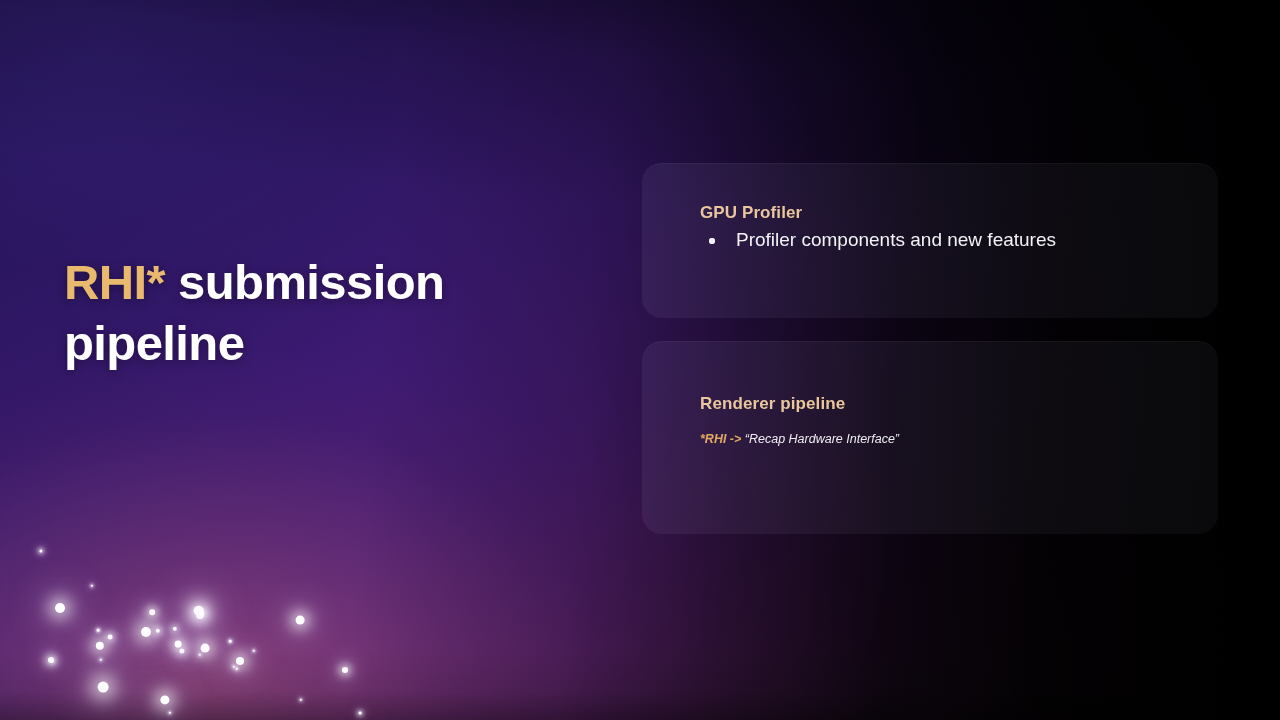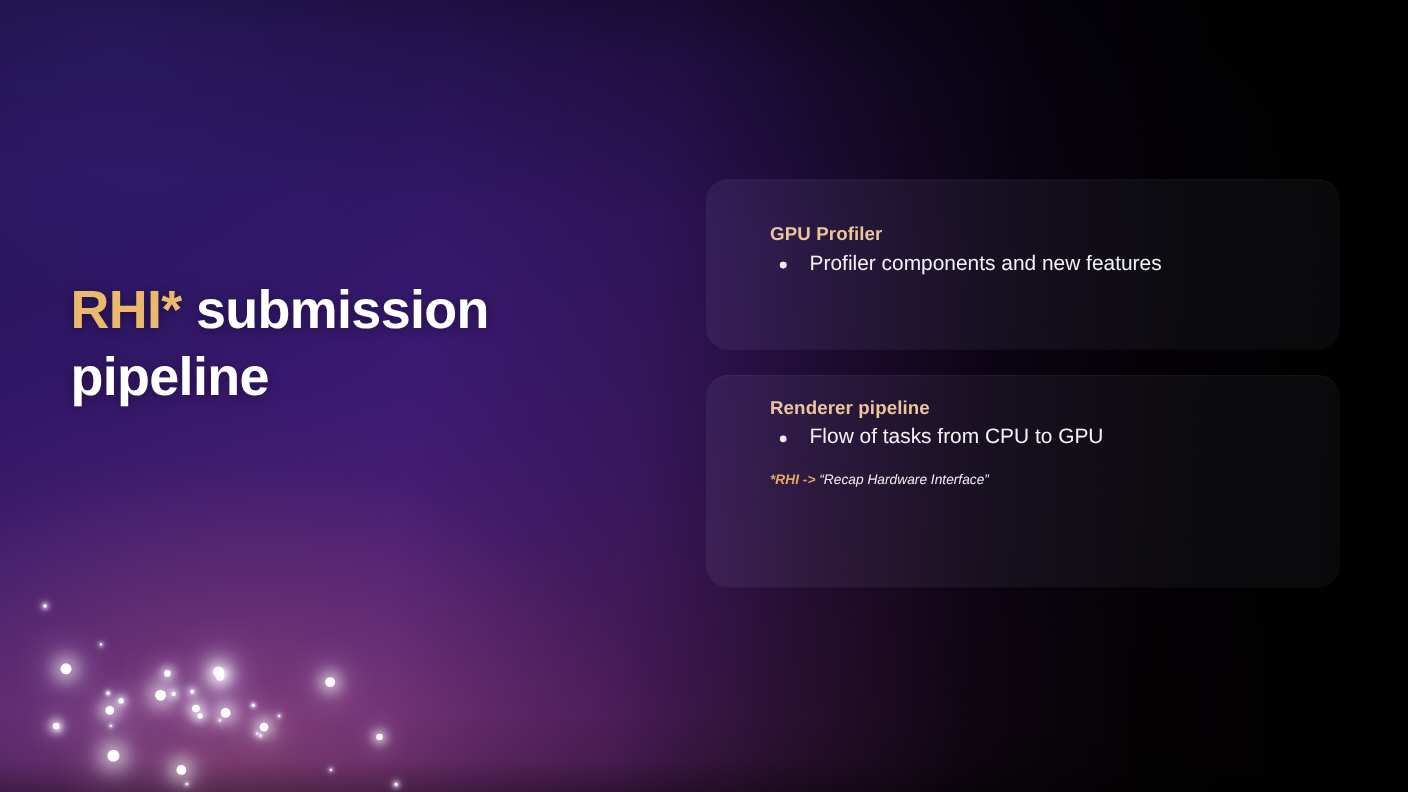--- a/index.html
+++ b/index.html
@@ -112,21 +112,21 @@
         rgba(152, 140, 190, 0.11) 0%,
         rgba(150, 146, 180, 0.085) 34%,
         rgba(140, 142, 170, 0.070) 70%,
         rgba(130, 135, 160, 0.062) 100%);
     box-shadow: inset 0 1px 0 rgba(255,255,255,0.045);
   }
   #card-profiler { top: 163px; height: 155px; }
   #card-renderer { top: 341px; height: 193px; }
 
   .card-inner { padding: 40px 30px 0 58px; }
-  #card-renderer .card-inner { padding-top: 20px; }
+  #card-renderer .card-inner { padding-top: 53px; }
 
   .card-heading {
     color: #e9c69c;
     font-size: 17px;
     font-weight: bold;
     margin: 0 0 4px 0;
     letter-spacing: 0.1px;
   }
   .bullet-list {
     list-style: none;
@@ -220,19 +220,18 @@
         <li><span class="dot"></span></li>
         <li><span class="dot"></span><span>Profiler components and new features</span></li>
       </ul>
     </div>
   </div>
 
   <div class="card" id="card-renderer">
     <div class="card-inner">
       <p class="card-heading">Renderer pipeline</p>
       <ul class="bullet-list">
-        <li><span class="dot"></span><span>Flow of tasks from CPU to GPU</span></li>
       </ul>
       <p class="footnote"><span class="fn-accent">*RHI -&gt;</span><span class="fn-quote"> “Recap Hardware Interface”</span></p>
     </div>
   </div>
 
 </div>
 
 </body></html>

